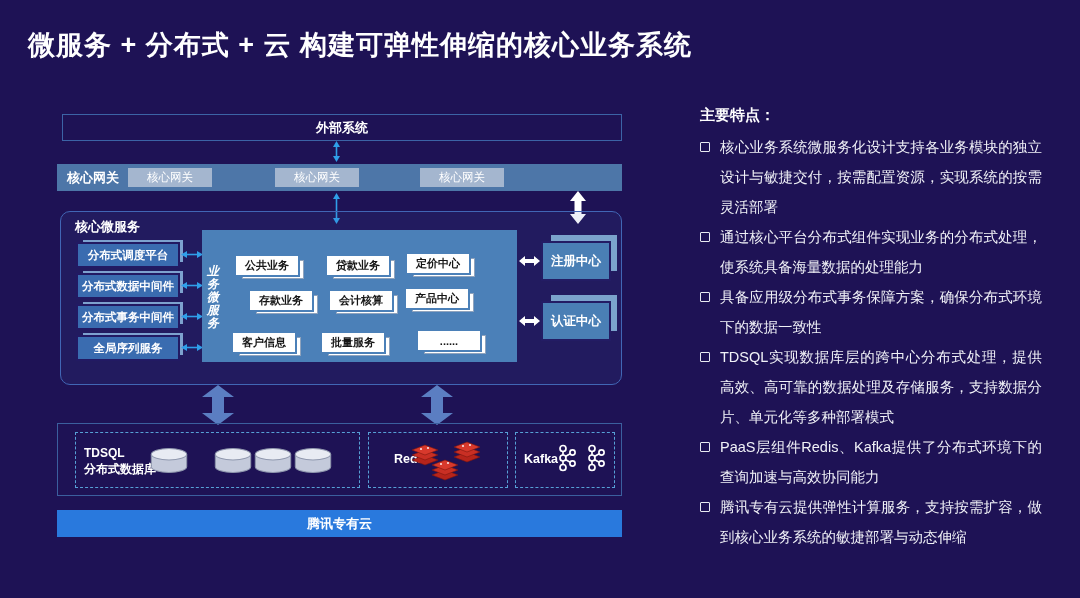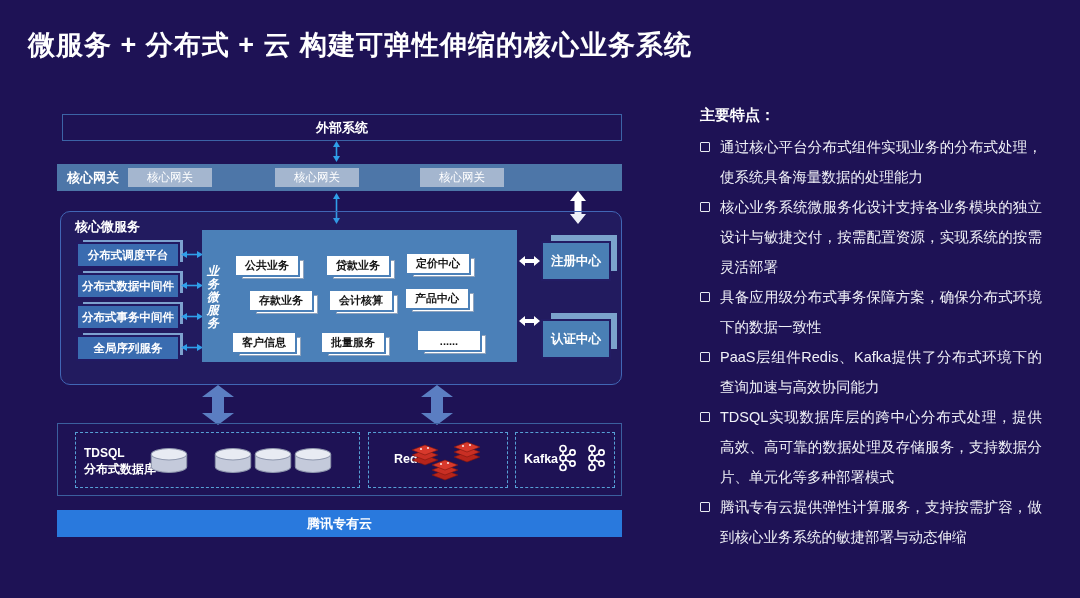--- a/index.html
+++ b/index.html
@@ -224,21 +224,21 @@
   <polygon points="0,6 6,1 6,4 15,4 15,1 21,6 15,11 15,8 6,8 6,11" fill="#ffffff"></polygon>
 </svg>
 <svg class="abs" style="left:519px; top:315px;" width="21" height="12">
   <polygon points="0,6 6,1 6,4 15,4 15,1 21,6 15,11 15,8 6,8 6,11" fill="#ffffff"></polygon>
 </svg>
 
 <div class="abs center-box" style="top:243px;">
   <i class="back"></i>
   <span class="front">注册中心</span>
 </div>
-<div class="abs center-box" style="top:321px;">
+<div class="abs center-box" style="top:303px;">
   <i class="back"></i>
   <span class="front">认证中心</span>
 </div>
 
 <svg class="abs" style="left:202px; top:385px;" width="32" height="40">
   <polygon points="16,0 32,12 22,12 22,28 32,28 16,40 0,28 10,28 10,12 0,12" fill="#5b7ec2"></polygon>
 </svg>
 <svg class="abs" style="left:421px; top:385px;" width="32" height="40">
   <polygon points="16,0 32,12 22,12 22,28 32,28 16,40 0,28 10,28 10,12 0,12" fill="#5b7ec2"></polygon>
 </svg>
@@ -327,35 +327,35 @@
 </svg>
 
 <div class="abs cloud-bar">
   <span>腾讯专有云</span>
 </div>
 
 <div class="abs features">
   <h2>主要特点：</h2>
   <div class="feat">
     <span class="sq"></span>
+    <p>核心业务系统微服务化设计支持各业务模块的独立设计与敏捷交付，按需配置资源，实现系统的按需灵活部署</p>
+  </div>
+  <div class="feat">
+    <span class="sq"></span>
     <p>通过核心平台分布式组件实现业务的分布式处理，使系统具备海量数据的处理能力</p>
   </div>
   <div class="feat">
     <span class="sq"></span>
-    <p>核心业务系统微服务化设计支持各业务模块的独立设计与敏捷交付，按需配置资源，实现系统的按需灵活部署</p>
-  </div>
-  <div class="feat">
-    <span class="sq"></span>
     <p>具备应用级分布式事务保障方案，确保分布式环境下的数据一致性</p>
   </div>
   <div class="feat">
     <span class="sq"></span>
+    <p>TDSQL实现数据库层的跨中心分布式处理，提供高效、高可靠的数据处理及存储服务，支持数据分片、单元化等多种部署模式</p>
+  </div>
+  <div class="feat">
+    <span class="sq"></span>
     <p>PaaS层组件Redis、Kafka提供了分布式环境下的查询加速与高效协同能力</p>
   </div>
   <div class="feat">
     <span class="sq"></span>
-    <p>TDSQL实现数据库层的跨中心分布式处理，提供高效、高可靠的数据处理及存储服务，支持数据分片、单元化等多种部署模式</p>
-  </div>
-  <div class="feat">
-    <span class="sq"></span>
     <p>腾讯专有云提供弹性计算服务，支持按需扩容，做到核心业务系统的敏捷部署与动态伸缩</p>
   </div>
 </div>
 
 </body></html>

